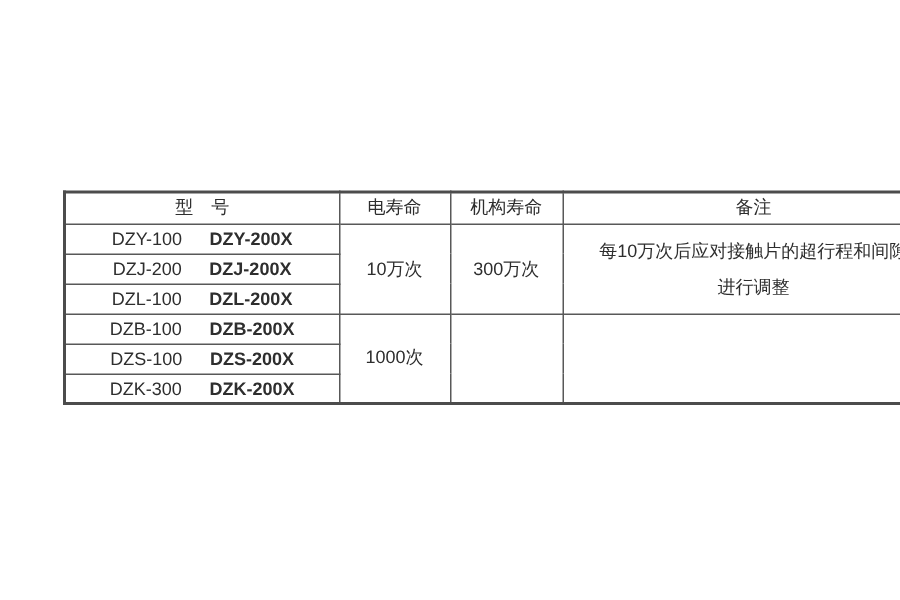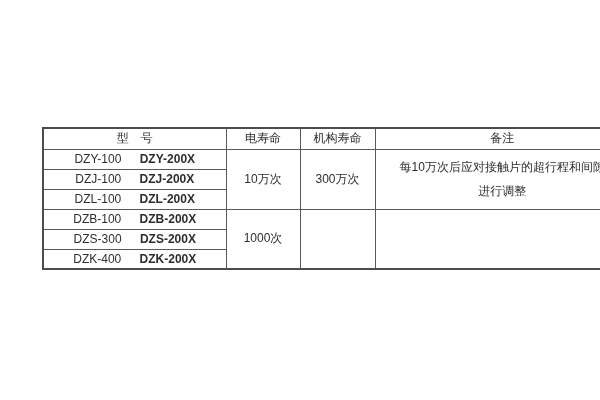--- a/index.html
+++ b/index.html
@@ -74,21 +74,21 @@
       </td>
       <td rowspan="3">10万次</td>
       <td rowspan="3">300万次</td>
       <td rowspan="3" class="remark">
         <div>每10万次后应对接触片的超行程和间隙</div>
         <div>进行调整</div>
       </td>
     </tr>
     <tr class="body">
       <td class="models">
-        <span class="m1">DZJ-100</span>
+        <span class="m1">DZJ-200</span>
         <span class="m2">DZJ-200X</span>
       </td>
     </tr>
     <tr class="body">
       <td class="models">
         <span class="m1">DZL-100</span>
         <span class="m2">DZL-200X</span>
       </td>
     </tr>
 
@@ -99,25 +99,25 @@
       </td>
       <td rowspan="3">1000次</td>
       <td rowspan="3"></td>
       <td rowspan="3" class="remark">
         <div></div>
         <div></div>
       </td>
     </tr>
     <tr class="body">
       <td class="models">
-        <span class="m1">DZS-300</span>
+        <span class="m1">DZS-100</span>
         <span class="m2">DZS-200X</span>
       </td>
     </tr>
     <tr class="body">
       <td class="models">
-        <span class="m1">DZK-400</span>
+        <span class="m1">DZK-300</span>
         <span class="m2">DZK-200X</span>
       </td>
     </tr>
   </tbody>
     </table>
 </div>
 
 </body></html>

